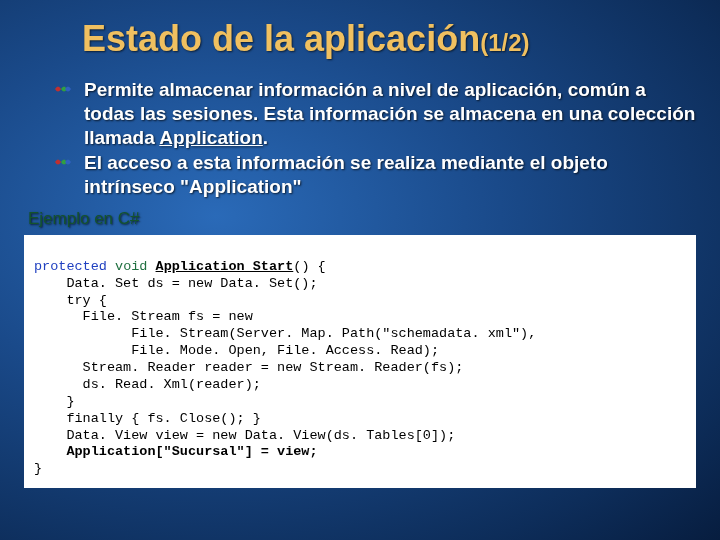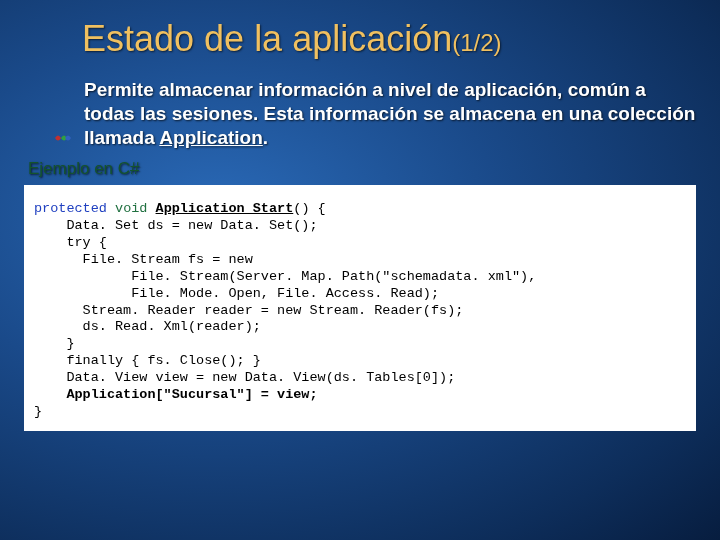--- a/index.html
+++ b/index.html
@@ -7,29 +7,29 @@
     width: 720px; height: 540px;
     background: radial-gradient(ellipse at 30% 40%, #2a6ab8 0%, #1a4a8a 40%, #0d2d5a 80%, #071d3f 100%);
     font-family: Arial, Helvetica, sans-serif;
     color: #fff;
     overflow: hidden;
     position: relative;
     padding: 18px 22px;
   }
   .title {
     font-size: 36px;
-    font-weight: 400;
+    font-weight: 700;
     color: #f0c060;
     text-shadow: 1px 1px 2px rgba(0,0,0,0.6);
     margin-left: 60px;
     margin-bottom: 18px;
   }
   .title .sub { font-size: 24px; font-family: Verdana, sans-serif; }
   .bullets { margin-left: 30px; margin-bottom: 10px; }
-  .bullet-row { display: flex; align-items: flex-end; margin-bottom: 2px; }
+  .bullet-row { display: flex; align-items: flex-start; margin-bottom: 2px; }
   .bullet-icon {
     flex: 0 0 auto;
     width: 22px; height: 18px;
     margin-right: 10px;
     margin-top: 4px;
   }
   .bullet-text {
     font-size: 19px;
     line-height: 1.25;
     color: #fff;
@@ -42,21 +42,21 @@
     color: #14532d;
     text-shadow: 1px 1px 2px rgba(0,0,0,0.7);
     margin: 6px 0 6px 6px;
   }
   .codeblock {
     background: #fff;
     color: #000;
     font-family: "Courier New", monospace;
     font-size: 13.5px;
     line-height: 1.25;
-    padding: 16px 10px 10px 10px;
+    padding: 24px 10px 10px 10px;
     margin: 0 2px;
     white-space: pre;
   }
   .codeblock .kw1 { color: #2040c0; }
   .codeblock .kw2 { color: #207040; }
   .codeblock .fn  { font-weight: bold; text-decoration: underline; }
   .codeblock .bold { font-weight: bold; }
 </style>
 </head>
 <body>
@@ -71,20 +71,30 @@
       <svg viewBox="0 0 22 14">
           <path d="M3 7 Q6 2 9 7 Q6 12 3 7 Z" fill="#c03030"></path>
           <path d="M9 7 Q12 2 15 7 Q12 12 9 7 Z" fill="#30a040"></path>
           <path d="M13 7 Q16 2 19 7 Q16 12 13 7 Z" fill="#3060c0"></path>
         </svg>
     </span>
     <div class="bullet-text">
       <span>Permite almacenar información a nivel de aplicación, común a todas las sesiones. Esta información se almacena en una colección llamada </span><span class="keyword">Application</span><span>.</span>
     </div>
   </div>
+  <div class="bullet-row">
+    <span class="bullet-icon">
+      <svg viewBox="0 0 22 14">
+          <path d="M3 7 Q6 2 9 7 Q6 12 3 7 Z" fill="#c03030"></path>
+          <path d="M9 7 Q12 2 15 7 Q12 12 9 7 Z" fill="#30a040"></path>
+          <path d="M13 7 Q16 2 19 7 Q16 12 13 7 Z" fill="#3060c0"></path>
+        </svg>
+    </span>
+    <div class="bullet-text">El acceso a esta información se realiza mediante el objeto intrínseco "Application"</div>
+  </div>
 </div>
 
 <div class="subhead">Ejemplo en C#</div>
 
 <div class="codeblock"><span class="kw1">protected</span> <span class="kw2">void</span> <span class="fn">Application_Start</span><span>() {</span>
 <span>    Data. Set ds = new Data. Set();</span>
 <span>    try {</span>
 <span>      File. Stream fs = new</span>
 <span>            File. Stream(Server. Map. Path("schemadata. xml"),</span>
 <span>            File. Mode. Open, File. Access. Read);</span>

